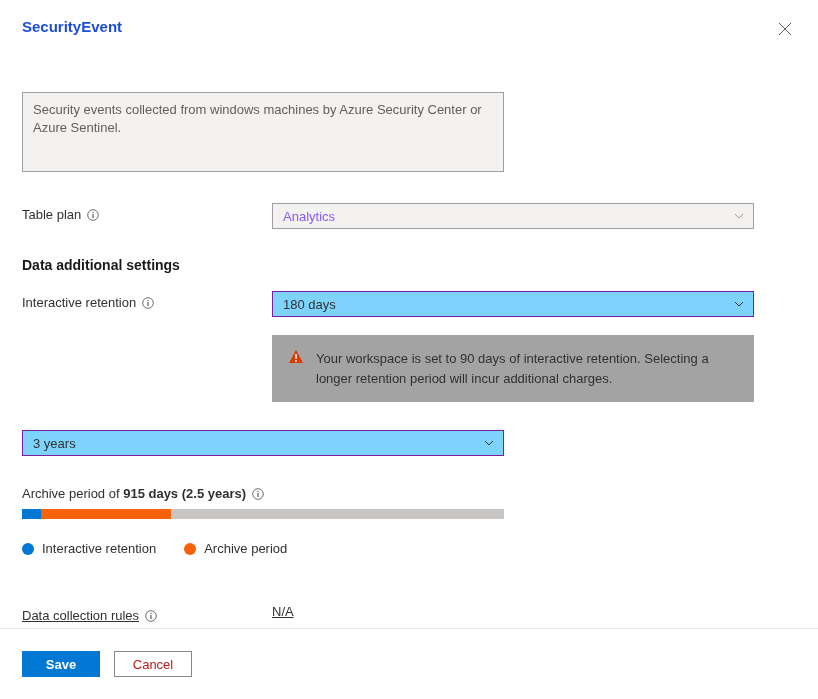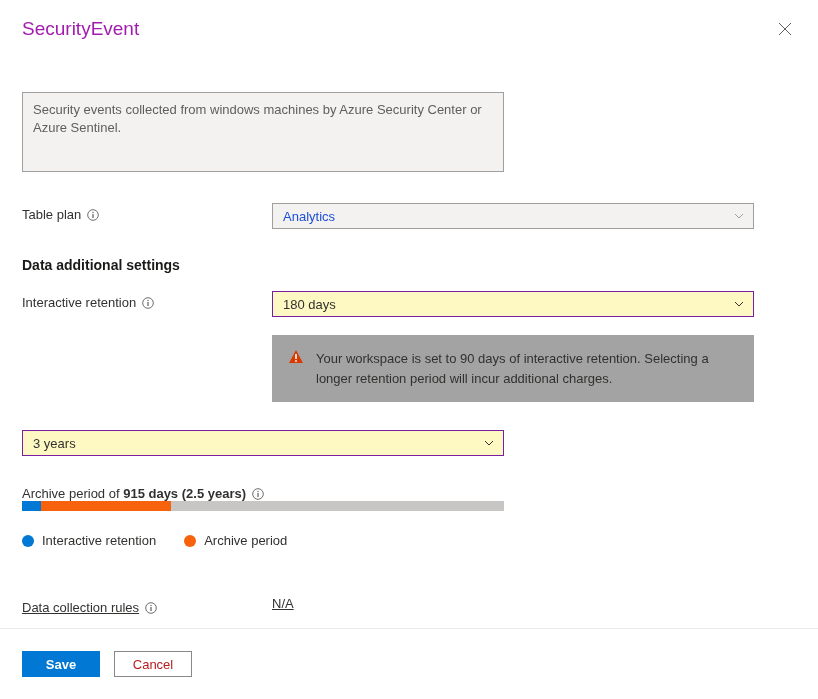--- a/index.html
+++ b/index.html
@@ -19,23 +19,23 @@
     .panel {
       padding: 18px 22px 0 22px;
     }
     .header-row {
       display: flex;
       justify-content: space-between;
       align-items: flex-start;
       margin-bottom: 50px;
     }
     .title {
-      font-size: 19px;
-      font-weight: 400;
-      color: #a21caf;
+      font-size: 15px;
+      font-weight: 700;
+      color: #1d4ed8;
     }
     .close-btn {
       cursor: pointer;
       padding: 4px;
       line-height: 1;
     }
     .close-btn svg {
       width: 14px;
       height: 14px;
     }
@@ -71,27 +71,27 @@
       line-height: 1.4;
     }
     .select-box {
       position: relative;
       width: 100%;
       height: 26px;
       border: 1px solid #a19f9d;
       padding: 0 10px;
       display: flex;
       align-items: center;
-      background: #fef9c3;
+      background: #7dd3fc;
       cursor: pointer;
       font-size: 13px;
     }
     .select-box.disabled {
       background: #f3f2f1;
-      color: #1d4ed8;
+      color: #8b5cf6;
       cursor: not-allowed;
     }
     .select-box.active {
       border: 1px solid #7a1fa2;
     }
     .select-caret {
       position: absolute;
       right: 8px;
       top: 50%;
       transform: translateY(-50%);
@@ -126,20 +126,21 @@
       line-height: 1.5;
       margin-top: 18px;
     }
     .warning-icon svg {
       width: 16px;
       height: 16px;
       display: block;
     }
     .archive-text {
       font-size: 13px;
+      margin-bottom: 8px;
       display: flex;
       align-items: center;
       gap: 6px;
     }
     .archive-text .bold {
       font-weight: 600;
     }
     .progress-bar {
       width: 100%;
       height: 10px;

